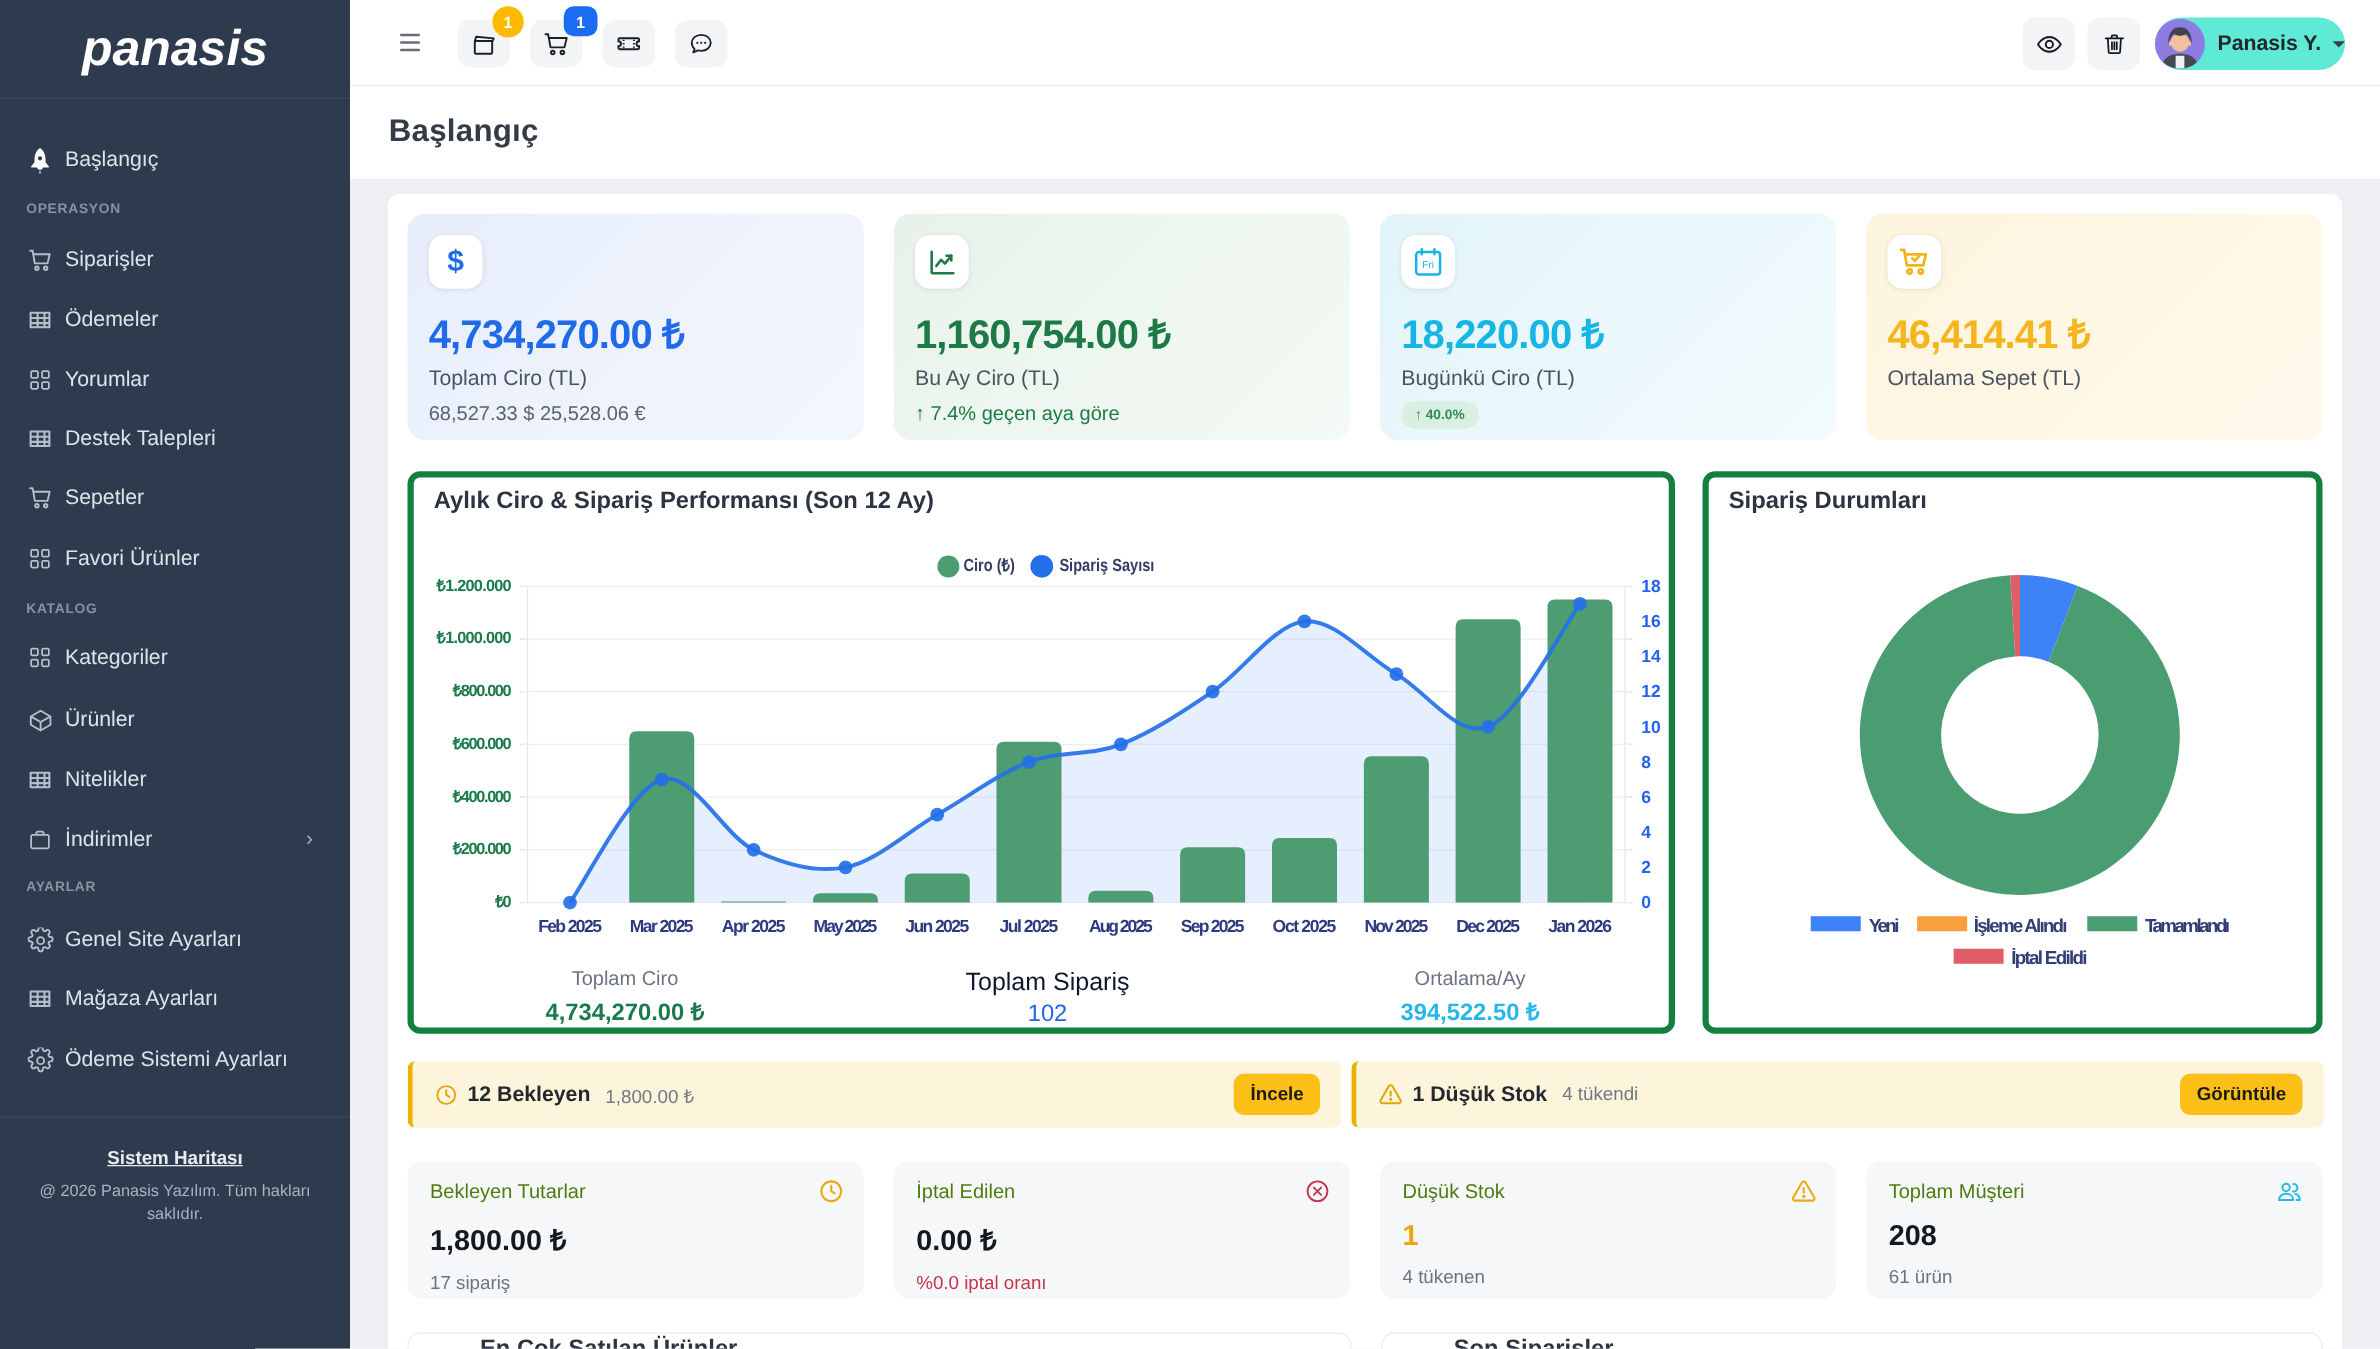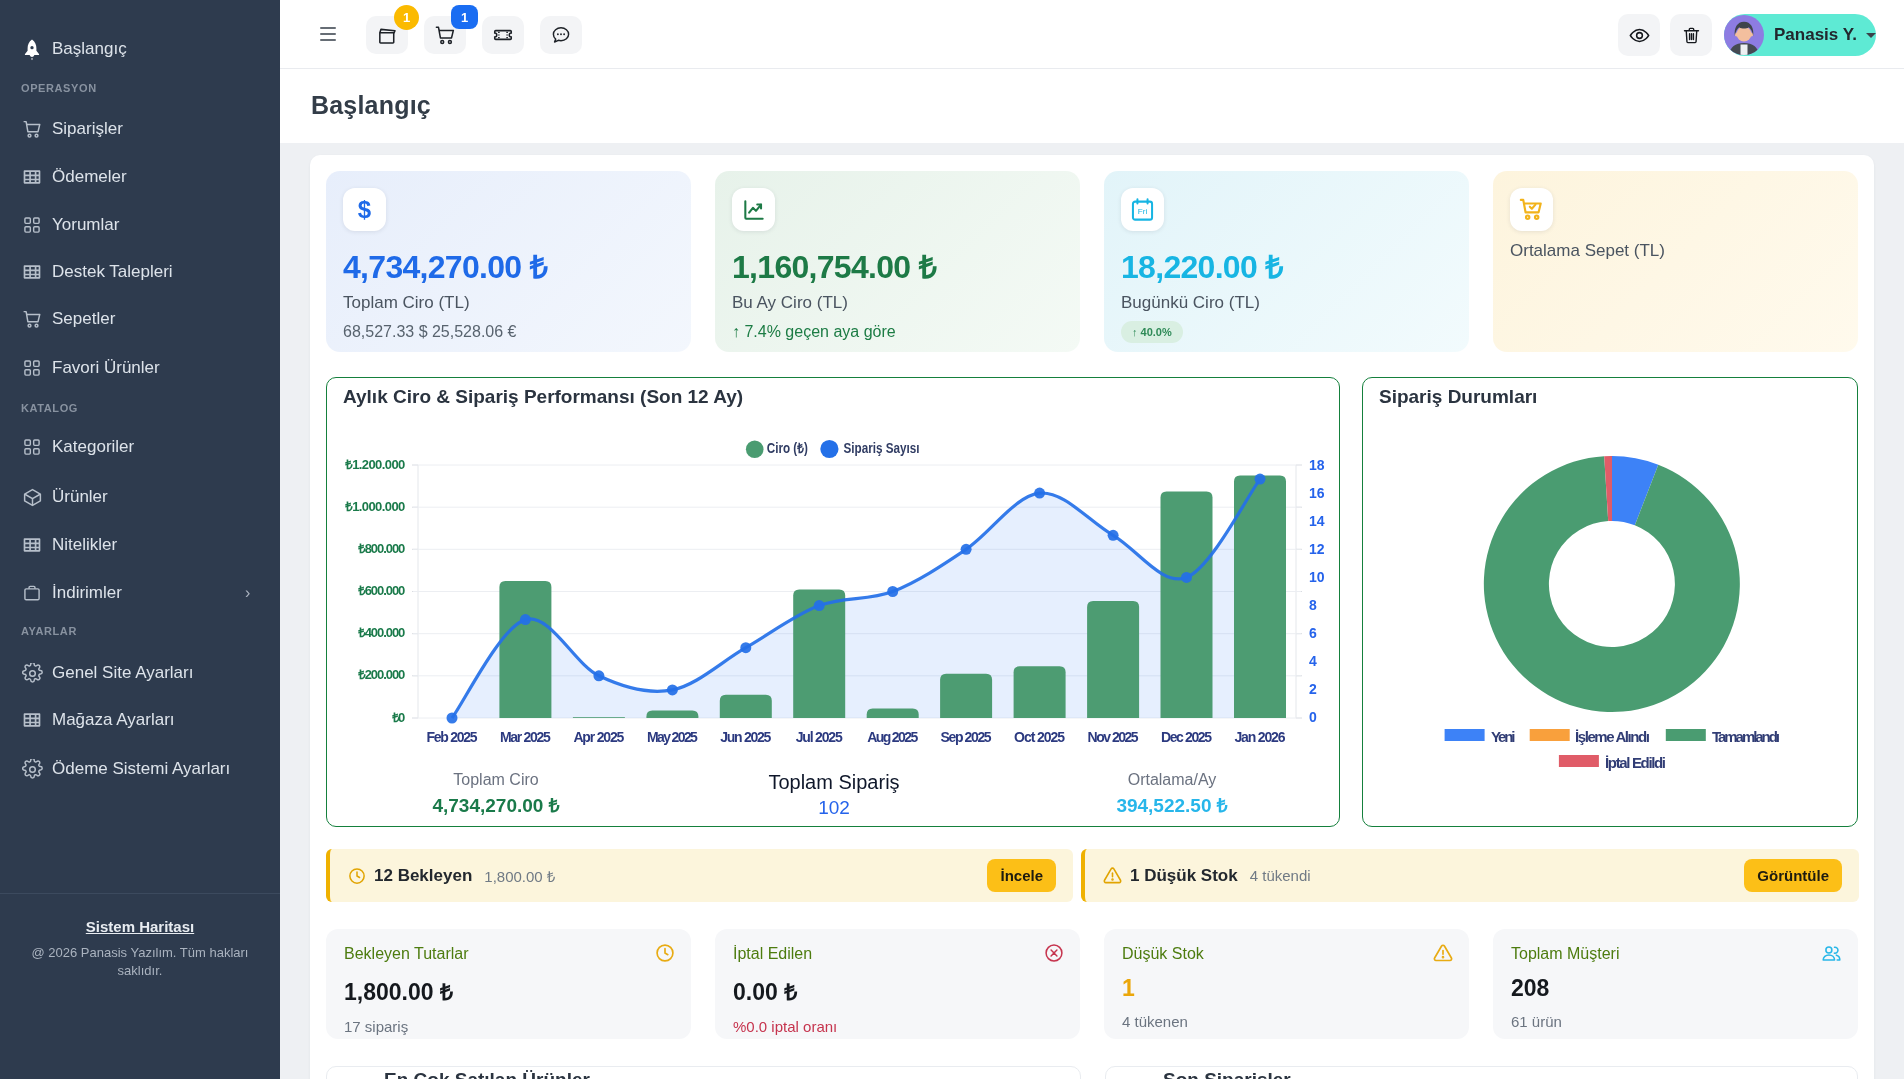--- a/index.html
+++ b/index.html
@@ -35,21 +35,21 @@
 .panel{position:absolute;left:310px;top:155px;width:1564px;height:1100px;background:#fff;border-radius:10px;box-shadow:0 1px 3px rgba(40,50,70,.06)}
 .scard{position:absolute;top:16px;width:365px;height:181px;border-radius:14px;padding:17px}
 .scard .iconsq{width:43px;height:43px;background:#fff;border-radius:12px;box-shadow:0 1px 4px rgba(30,40,60,.10);display:flex;align-items:center;justify-content:center}
 .scard .num{font-size:32px;line-height:32px;font-weight:bold;margin-top:20px;letter-spacing:-0.7px}
 .scard .lab{font-size:17px;line-height:20px;color:#4a5460;margin-top:10px}
 .scard .sub{font-size:16px;line-height:19px;color:#58636e;margin-top:9px}
 .c1{left:16px;background:linear-gradient(135deg,#e7eefb 0%,#f3f7fd 100%)}
 .c2{left:405px;background:linear-gradient(135deg,#e7f2ea 0%,#f4faf5 100%)}
 .c3{left:794px;background:linear-gradient(135deg,#e2f4f9 0%,#f2fbfd 100%)}
 .c4{left:1183px;background:linear-gradient(135deg,#fdf4dd 0%,#fffaed 100%)}
-.card{position:absolute;background:#fff;border:1px solid #15803d;border-radius:10px}
+.card{position:absolute;background:#fff;border:5px solid #15803d;border-radius:10px}
 .chartcard{left:16px;top:222px;width:1014px;height:450px}
 .donutcard{left:1052px;top:222px;width:496px;height:450px}
 .ctitle{position:absolute;left:16px;top:8px;font-size:19px;font-weight:bold;color:#2b3440}
 
 .alert{position:absolute;top:694px;height:53px;background:#fcf5dc;border-left:4px solid #efb100;border-radius:6px;display:flex;align-items:center}
 .alert .at1{font-size:17px;font-weight:bold;color:#23282e;margin-left:8px}
 .alert .at2{font-size:15px;color:#707a85;margin-left:12px}
 .abtn{position:absolute;top:10px;height:33px;background:#fcbf17;color:#1d1b10;font-size:15px;font-weight:bold;border-radius:8px;display:flex;align-items:center;padding:0 13px}
 
 .mini{position:absolute;top:774px;width:365px;height:110px;background:#f6f7f9;border-radius:12px;padding:16px 18px}
@@ -57,20 +57,23 @@
 .mini .mico{position:absolute;right:16px;top:14px}
 .mini .mv{font-size:23px;font-weight:bold;color:#15191e;margin-top:12px}
 .mini .ms{font-size:15px;color:#6b7480;margin-top:11px}
 
 .bsec{position:absolute;top:911px;height:180px;background:#fff;border:1px solid #e9ecf0;border-radius:10px}
 .bsec .bt{position:absolute;left:16px;top:2px;font-size:19px;font-weight:bold;color:#2b3440;white-space:nowrap}
 </style></head>
 <body>
 
 <div class="sidebar">
+  <div class="logo">
+      <span>panasis</span>
+    </div>
   <div class="nav">
     <div class="nav-item" style="top:29px">
         <span class="nico">
           <svg width="23" height="23" viewBox="0 0 24 24" fill="#fff">
             <path d="M12 1C15.4 3.4 16.8 7 16.8 10.6L16.8 13.4 19.6 16.8C20 17.3 19.7 18 19.1 18L14.6 18C14.1 19.3 13.2 20.2 12 20.2 10.8 20.2 9.9 19.3 9.4 18L4.9 18C4.3 18 4 17.3 4.4 16.8L7.2 13.4 7.2 10.6C7.2 7 8.6 3.4 12 1Z"></path>
             <circle cx="12" cy="10" r="1.8" fill="#2e3b4e"></circle>
             <path d="M12 20.9C12.8 21.6 12.8 22.8 12 23.6 11.2 22.8 11.2 21.6 12 20.9Z"></path>
           </svg>
         </span>
         <span class="ntxt">Başlangıç</span>
@@ -316,20 +319,21 @@
   </div>
   <div class="scard c4">
     <div class="iconsq">
         <svg width="27" height="27" viewBox="0 0 24 24" fill="none" stroke="#f2b31b" stroke-width="1.9" stroke-linecap="round" stroke-linejoin="round">
           <path d="M2.5 3.5h2.2l2 11h11.6l1.9-7.8H6"></path>
           <circle cx="8.6" cy="18.8" r="1.5"></circle>
           <circle cx="16.6" cy="18.8" r="1.5"></circle>
           <path d="M10.5 9.5l1.8 1.8 3.2-3.6"></path>
         </svg>
       </div>
+    <div class="num" style="color:#f5b61d">46,414.41 ₺</div>
     <div class="lab">Ortalama Sepet (TL)</div>
   </div>
   <div class="card chartcard">
     <div class="ctitle">Aylık Ciro &amp; Sipariş Performansı (Son 12 Ay)</div>
     <svg width="1014" height="450" viewBox="0 0 1014 450" style="position:absolute;left:0;top:0">
       <circle cx="427.7" cy="71.2" r="8.8" fill="#4a9c71"></circle>
       <text x="439.8" y="74.5" font-family="Liberation Sans,sans-serif" font-size="14" font-weight="bold" fill="#303c63" textLength="41" lengthAdjust="spacingAndGlyphs">Ciro (₺)</text>
       <circle cx="502.4" cy="71" r="9.1" fill="#2470e8"></circle>
       <text x="516.5" y="74.5" font-family="Liberation Sans,sans-serif" font-size="14" font-weight="bold" fill="#303c63" textLength="76" lengthAdjust="spacingAndGlyphs">Sipariş Sayısı</text>
       <line x1="91" y1="87" x2="91" y2="340" stroke="#e4e7eb" stroke-width="1"></line>

